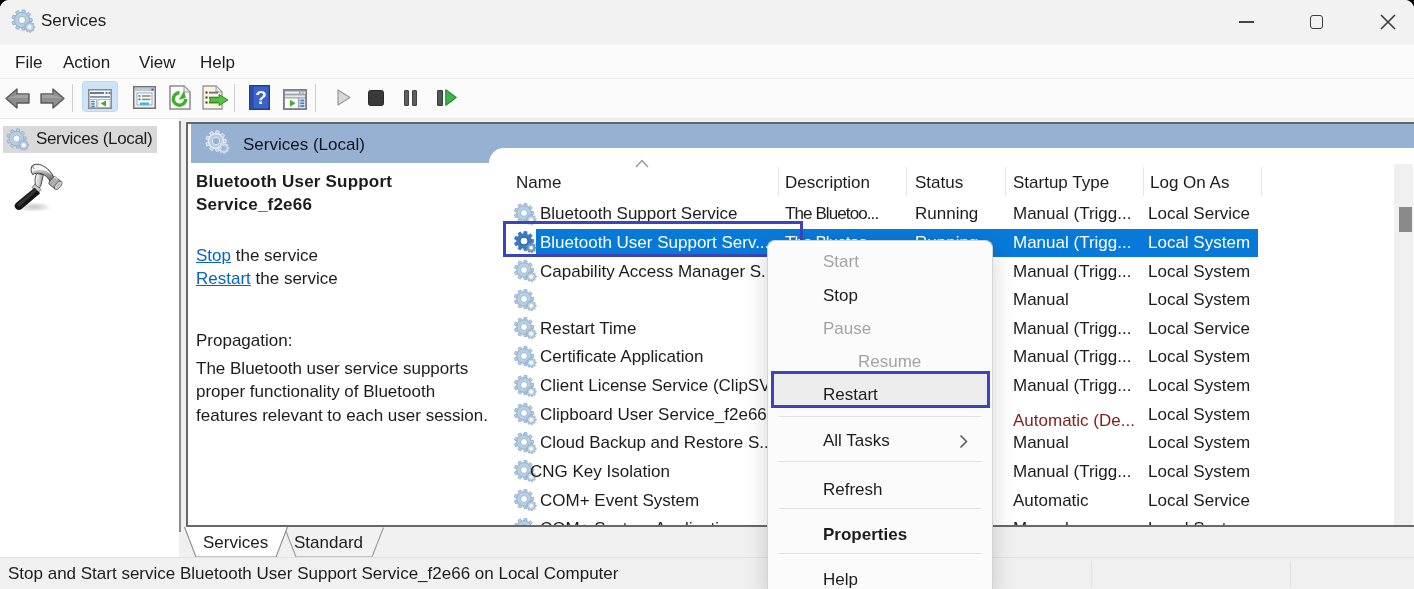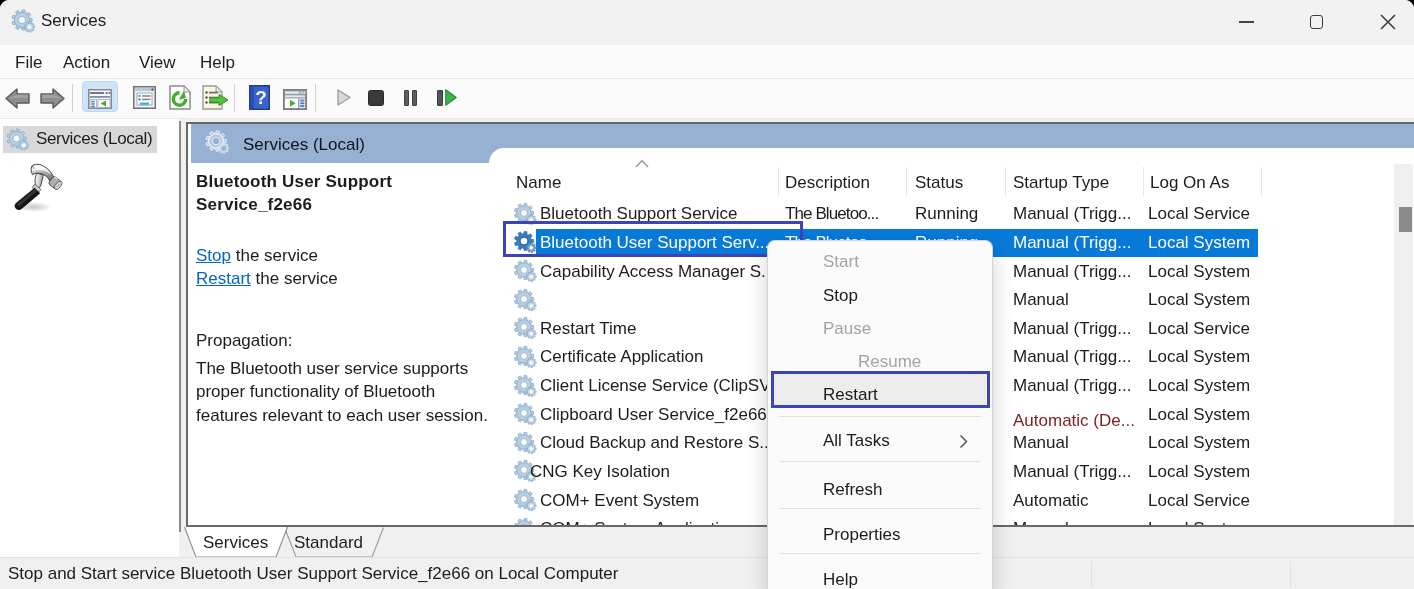--- a/index.html
+++ b/index.html
@@ -375,17 +375,17 @@
 <div class="abs" style="left:771px;top:371px;width:219px;height:37px;background:#ededed;border:3.4px solid #3b44b8"></div>
 <div class="t" style="left:823px;top:384.5px;color:#1c1c1c">Restart</div>
 <div class="abs" style="left:779px;top:415.5px;width:202px;height:1px;background:#e1e1e1"></div>
 <div class="t" style="left:823px;top:431px;color:#1c1c1c">All Tasks</div>
 <svg class="abs" style="left:959px;top:434px" width="9" height="15" viewBox="0 0 9 15">
  <path d="M1.5 1.5 L7.5 7.5 L1.5 13.5" fill="none" stroke="#5c5c5c" stroke-width="1.6"></path>
 </svg>
 <div class="abs" style="left:779px;top:461px;width:202px;height:1px;background:#e1e1e1"></div>
 <div class="t" style="left:823px;top:479.5px;color:#1c1c1c">Refresh</div>
 <div class="abs" style="left:779px;top:508px;width:202px;height:1px;background:#e1e1e1"></div>
-<div class="t" style="left:823px;top:525px;color:#1c1c1c;font-weight:normal">Properties</div>
+<div class="t" style="left:823px;top:525px;color:#1c1c1c;font-weight:bold">Properties</div>
 <div class="abs" style="left:779px;top:552.5px;width:202px;height:1px;background:#e1e1e1"></div>
 <div class="t" style="left:823px;top:570px;color:#1c1c1c">Help</div>
 
 </div>
 
 </body></html>

